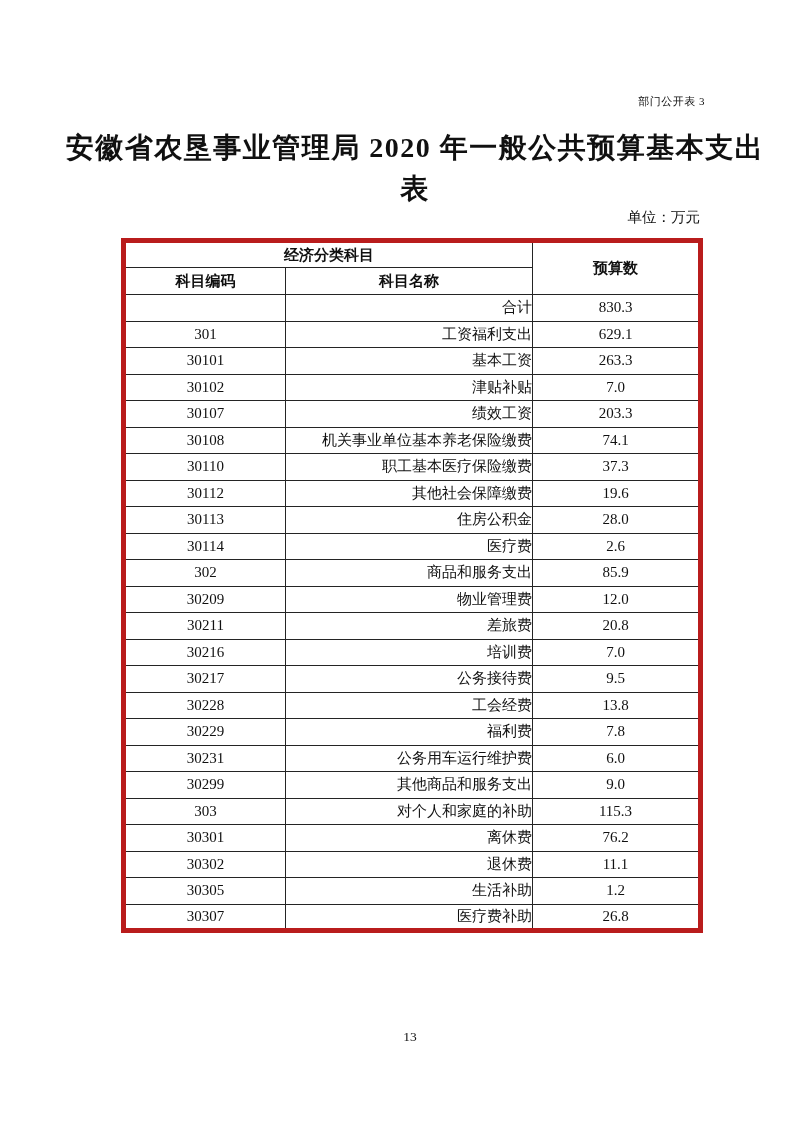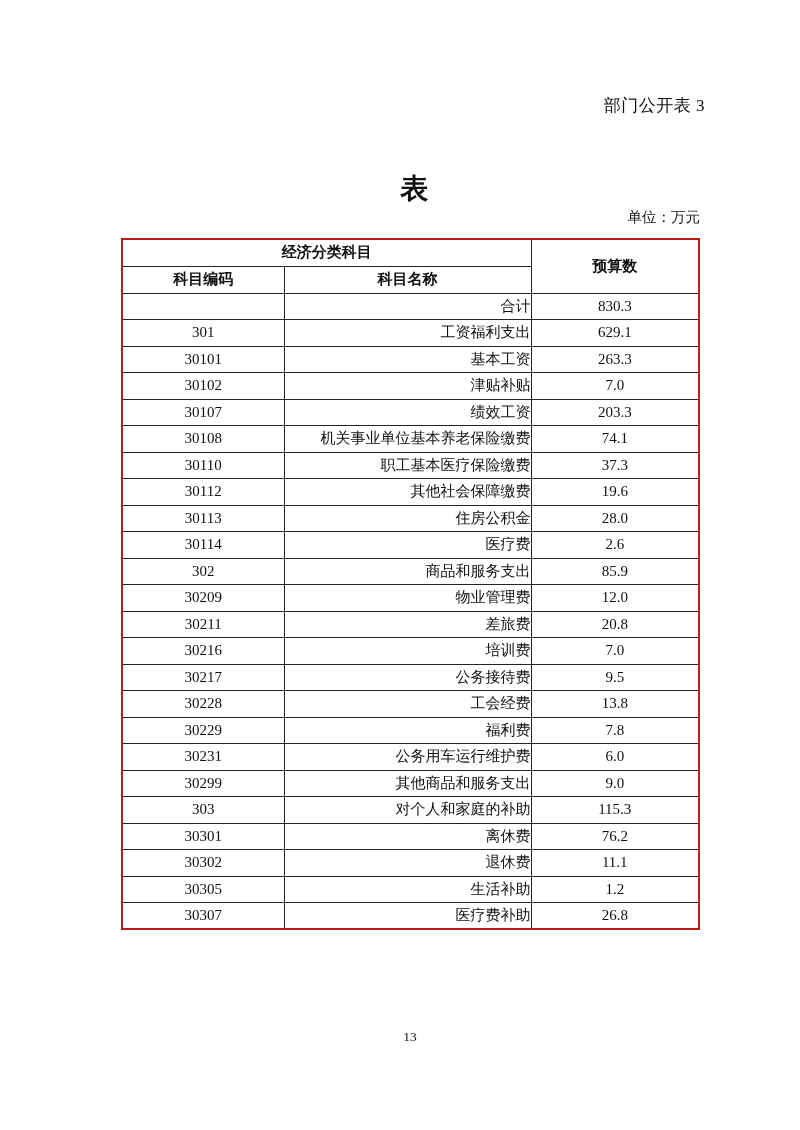--- a/index.html
+++ b/index.html
@@ -10,21 +10,21 @@
     height: 1130px;
     background: #ffffff;
     overflow: hidden;
     font-family: "Liberation Serif", "DejaVu Serif", serif;
     color: #101010;
   }
   .corner-label {
     position: absolute;
     top: 94px;
     right: 95px;
-    font-size: 17px;
+    font-size: 11px;
     letter-spacing: 0.5px;
     white-space: nowrap;
   }
   .doc-title {
     position: absolute;
     top: 127px;
     left: 20px;
     width: 790px;
     margin: 0;
     text-align: center;
@@ -41,21 +41,21 @@
     white-space: nowrap;
     font-family: Liberation Serif, serif;
   }
   .budget-table {
     position: absolute;
     left: 121px;
     top: 238px;
     width: 577px;
     border-collapse: collapse;
     table-layout: fixed;
-    border: 2px solid #b91c1c;
+    border: 5px solid #b91c1c;
   }
   .budget-table th, .budget-table td {
     border: 1px solid #242424;
     overflow: hidden;
     white-space: nowrap;
     padding: 0;
   }
   .budget-table thead th {
     height: 27px;
     font-size: 15px;
@@ -86,21 +86,21 @@
   }
 </style>
 </head>
 <body>
 
 <div class="page">
 
   <div class="corner-label">部门公开表 3</div>
 
   <h1 class="doc-title">
-    <br>
+    <span>安徽省农垦事业管理局 2020 年一般公共预算基本支出</span><br>
     <span>表</span>
   </h1>
 
   <div class="unit-label">单位：万元</div>
 
   <table class="budget-table">
     <colgroup>
       <col class="col-code">
       <col class="col-name">
       <col class="col-value">

